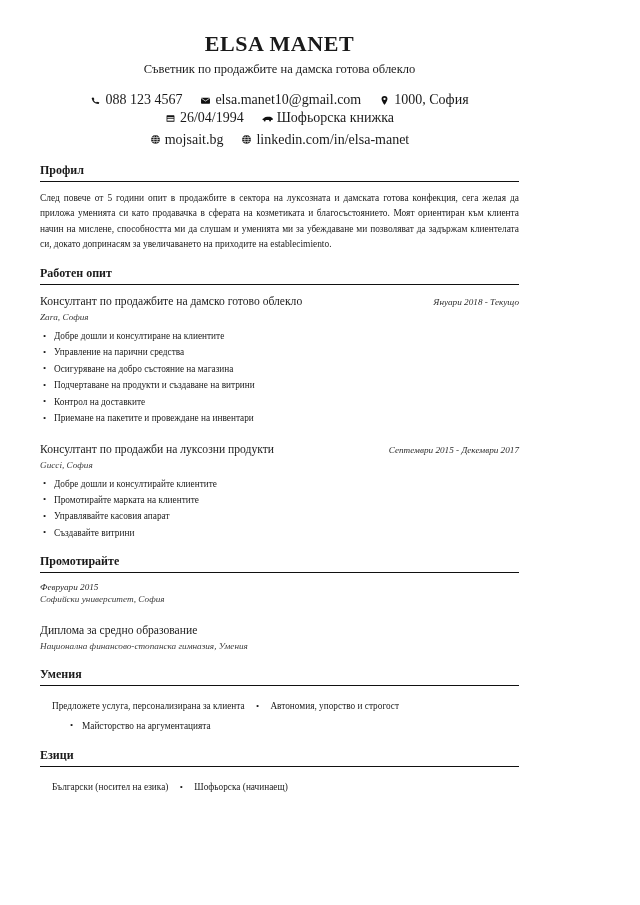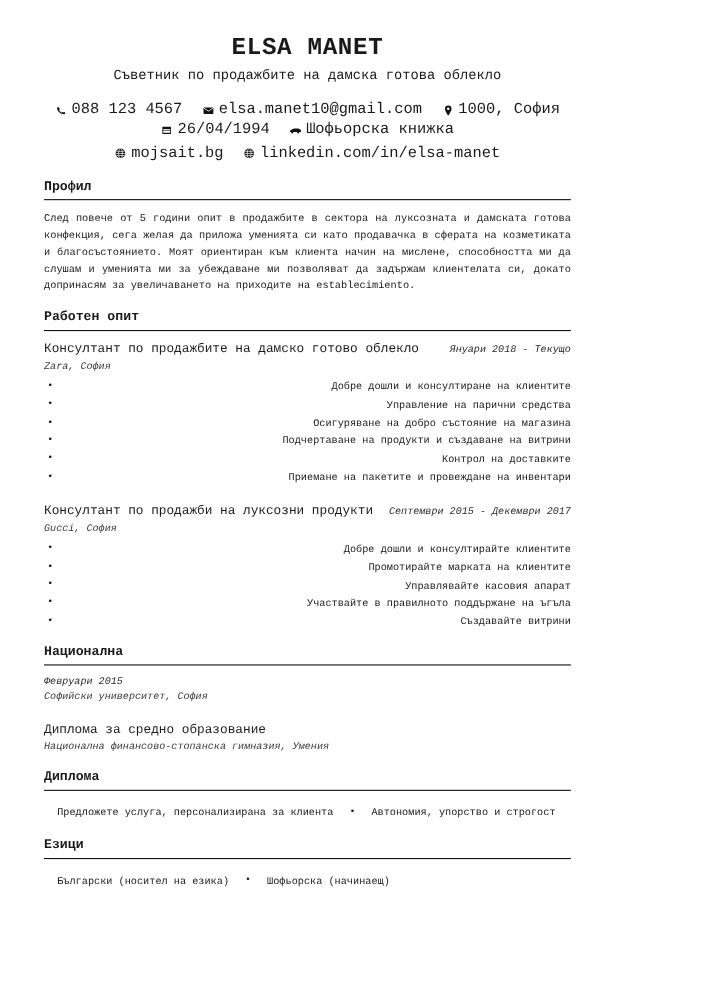--- a/index.html
+++ b/index.html
@@ -13,21 +13,20 @@
     font-family: "Liberation Serif", "DejaVu Serif", serif;
     color: #1a1a1a;
     overflow: hidden;
   }
   .page {
     width: 559px;
     height: 905px;
     box-sizing: border-box;
     padding: 26px 40px 10px 40px;
     position: relative;
-    font-family: Liberation Mono, monospace;
   }
 
   
   .cv-name {
     text-align: center;
     font-size: 22px;
     font-weight: bold;
     letter-spacing: 0.6px;
     margin: 6px 0 6px 0;
     line-height: 1.1;
@@ -113,21 +112,20 @@
     font-style: italic;
     color: #3a3a3a;
     margin-top: 2px;
     line-height: 1.3;
   }
 
   ul.bullets {
     list-style: none;
     margin: 7px 0 0 0;
     padding: 0;
-    text-align: right;
   }
   ul.bullets li {
     font-size: 9.3px;
     line-height: 1.28;
     padding-left: 14px;
     position: relative;
     margin-bottom: 4.5px;
   }
   ul.bullets li:before {
     content: "\2022";
@@ -289,28 +287,27 @@
     <div class="entry">
       <div class="entry-head">
         <div class="entry-title">Консултант по продажби на луксозни продукти</div>
         <div class="entry-date">Септември 2015 - Декември 2017</div>
       </div>
       <div class="entry-org">Gucci, София</div>
       <ul class="bullets">
         <li>Добре дошли и консултирайте клиентите</li>
         <li>Промотирайте марката на клиентите</li>
         <li>Управлявайте касовия апарат</li>
-        <li>Участвайте в правилното поддържане на ъгъла</li>
         <li>Създавайте витрини</li>
       </ul>
     </div>
   </div>
 
   <div class="section">
-    <div class="section-title">Национална</div>
+    <div class="section-title">Промотирайте</div>
     <hr class="section-rule">
 
     <div class="entry">
       <div class="entry-head">
         <div class="entry-date">Февруари 2015</div>
       </div>
       <div class="entry-org">Софийски университет, София</div>
     </div>
 
     <div class="entry-spacer"></div>
@@ -318,26 +315,29 @@
     <div class="entry">
       <div class="entry-head">
         <div class="entry-title">Диплома за средно образование</div>
         <div class="entry-date"></div>
       </div>
       <div class="entry-org">Национална финансово-стопанска гимназия, Умения</div>
     </div>
   </div>
 
   <div class="section">
-    <div class="section-title">Диплома</div>
+    <div class="section-title">Умения</div>
     <hr class="section-rule">
     <div class="inline-list">
       <span class="inline-item">Предложете услуга, персонализирана за клиента</span>
       <span class="inline-sep">•</span>
       <span class="inline-item">Автономия, упорство и строгост</span>
+      <div class="skills-line2">
+        <span class="inline-wrap-item">Майсторство на аргументацията</span>
+      </div>
     </div>
   </div>
 
   <div class="section">
     <div class="section-title">Езици</div>
     <hr class="section-rule">
     <div class="inline-list">
       <span class="inline-item">Български (носител на езика)</span>
       <span class="inline-sep">•</span>
       <span class="inline-item">Шофьорска (начинаещ)</span>

